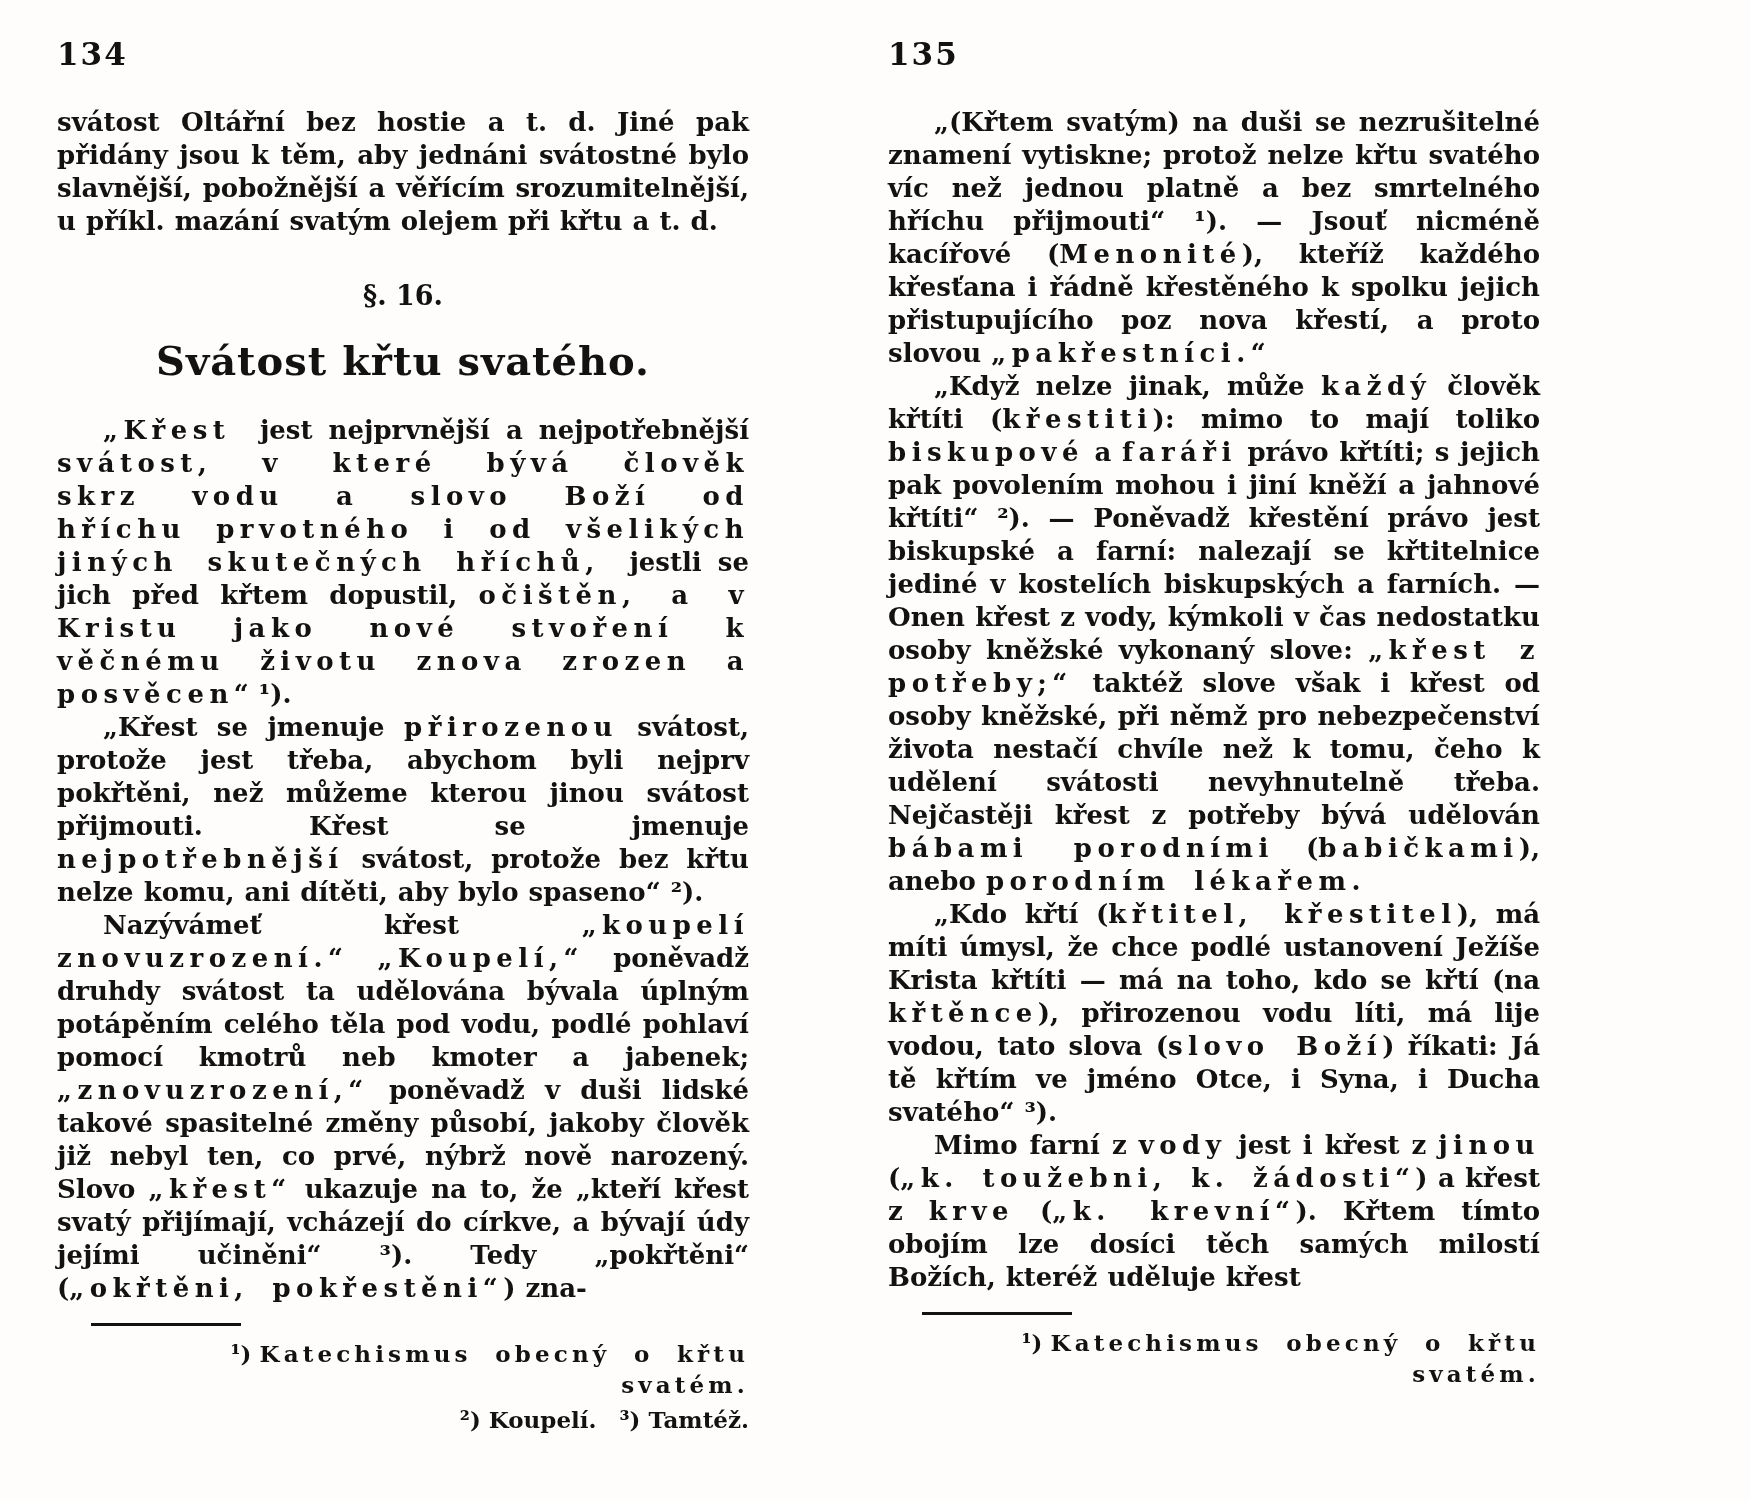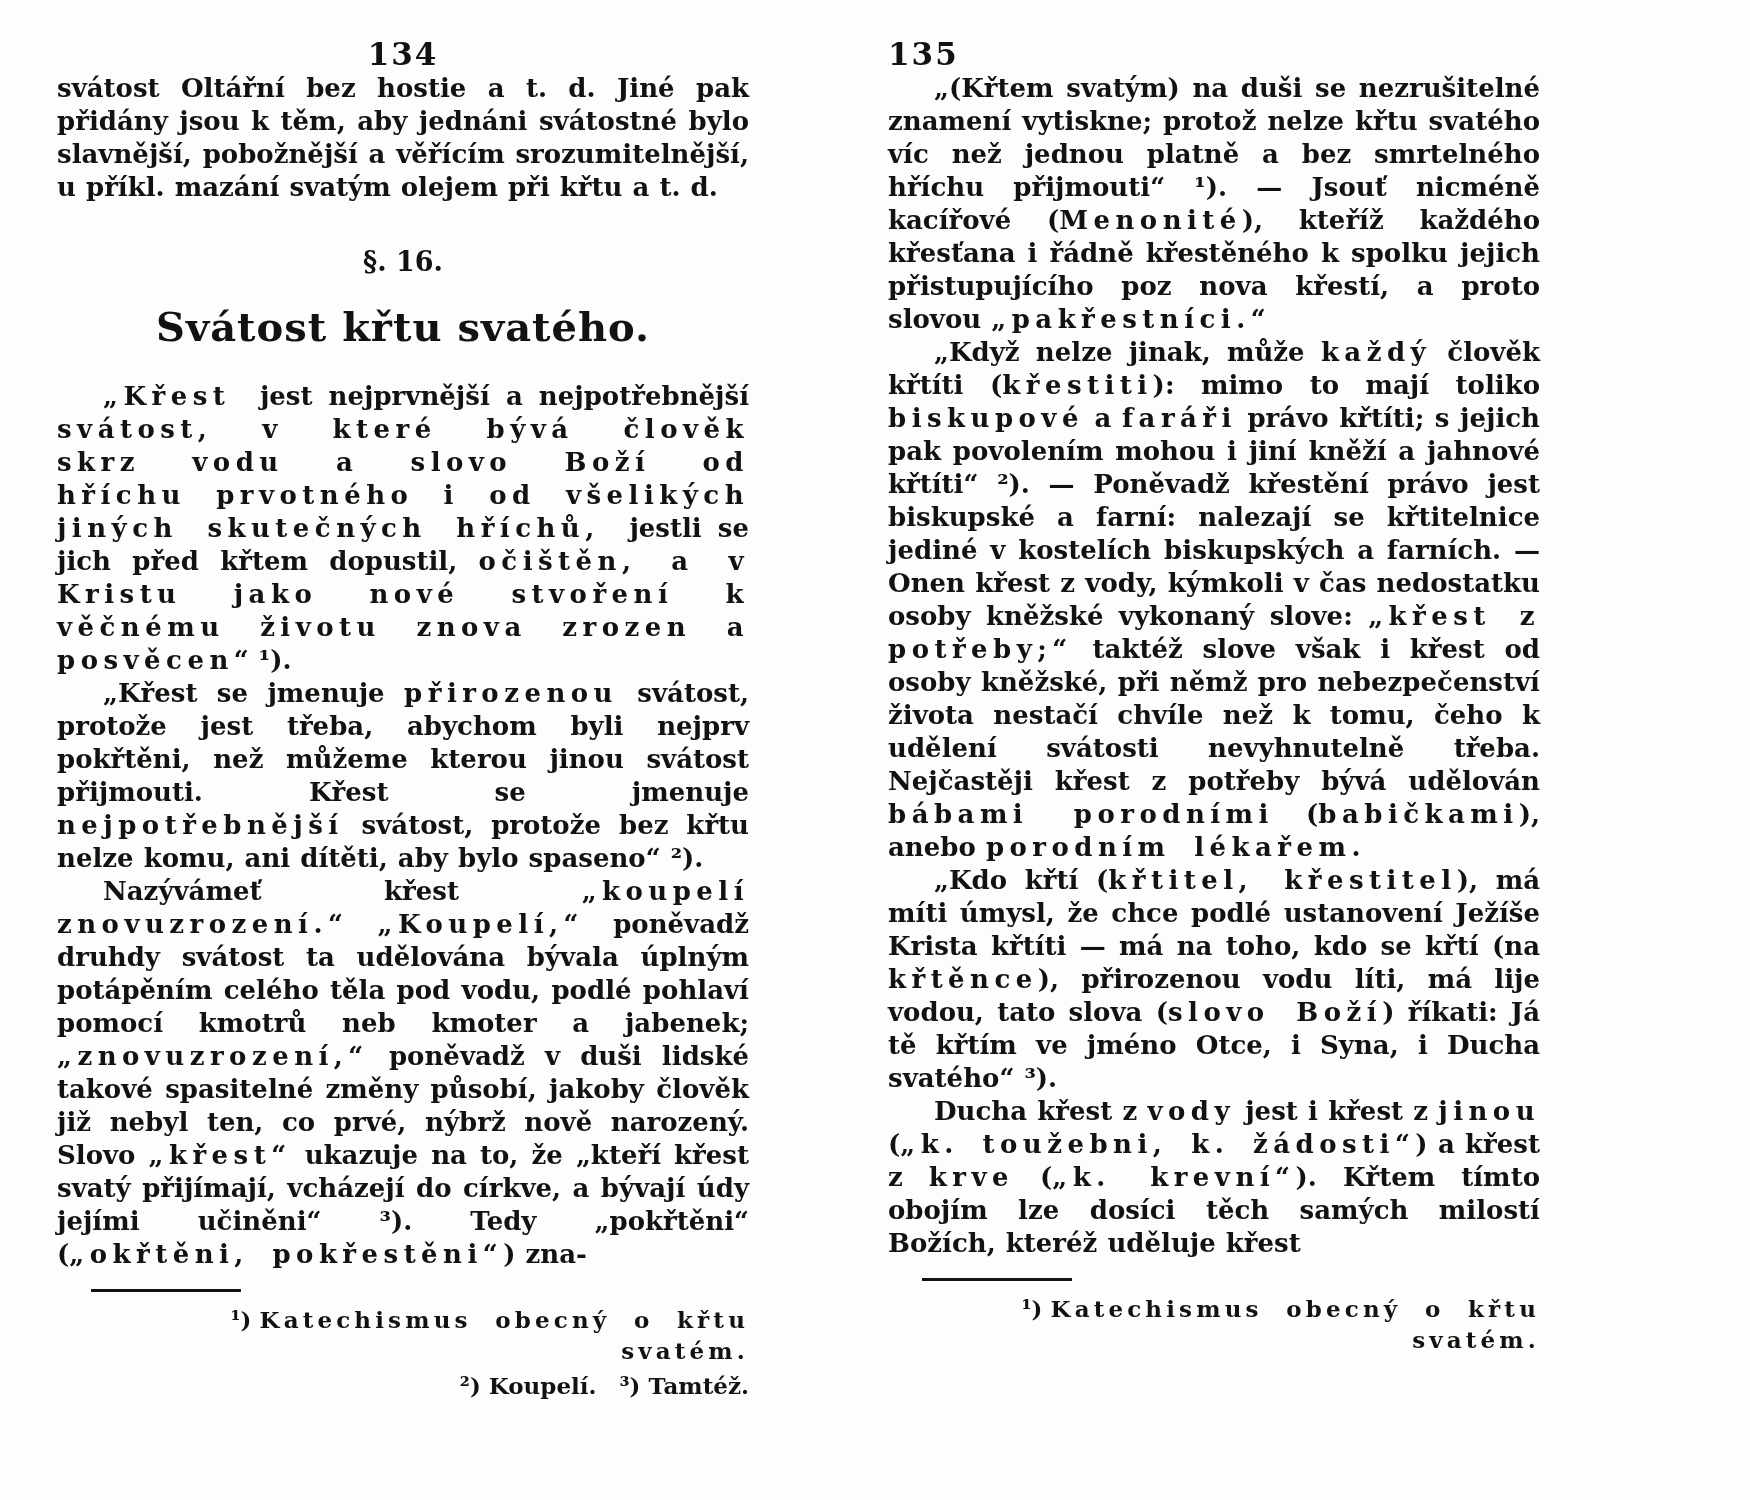--- a/index.html
+++ b/index.html
@@ -11,24 +11,24 @@
     font-family: "DejaVu Serif", serif;
     font-weight: 700;
     color: #141210;
     position: relative;
     overflow: hidden;
   }
   .page { position: absolute; top: 36px; }
   .page--left  { left: 57px;  width: 692px; }
   .page--right { left: 888px; width: 652px; }
 
-  .pagenum { font-size: 31px; letter-spacing: 2px; text-align: center; }
+  .pagenum { font-size: 31px; letter-spacing: 2px; }
   .page--right .pagenum { text-align: left; }
 
-  .bodytext { }
+  .bodytext { margin-top: 34px; }
 
   p.para {
     font-size: 26px;
     line-height: 33px;
     text-align: justify;
     margin: 0;
     text-indent: 46px;
     word-spacing: 1px;
   }
   p.para.noindent { text-indent: 0; }
@@ -84,20 +84,20 @@
     <p class="fn-line"><span>²) Koupelí.</span><span> </span><span>³) Tamtéž.</span></p>
   </div>
 </div>
 
 <div class="page page--right">
   <div class="pagenum">135</div>
   <div class="bodytext">
     <p class="para"><span>„(Křtem svatým) na duši se nezrušitelné znamení vytiskne; protož nelze křtu svatého víc než jednou platně a bez smrtelného hříchu přijmouti“ ¹). — Jsouť nicméně kacířové (</span><span class="sp">Menonité</span><span>), kteříž každého křesťana i řádně křestěného k spolku jejich přistupujícího poz nova křestí, a proto slovou </span><span class="sp">„pakřestníci.“</span></p>
     <p class="para"><span>„Když nelze jinak, může </span><span class="sp">každý</span><span> člověk křtíti (</span><span class="sp">křestiti</span><span>): mimo to mají toliko </span><span class="sp">biskupové</span><span> a </span><span class="sp">faráři</span><span> právo křtíti; s jejich pak povolením mohou i jiní kněží a jahnové křtíti“ ²). — Poněvadž křestění právo jest biskupské a farní: nalezají se křtitelnice jediné v kostelích biskupských a farních. — Onen křest z vody, kýmkoli v čas nedostatku osoby kněžské vykonaný slove: </span><span class="sp">„křest z potřeby;“</span><span> taktéž slove však i křest od osoby kněžské, při němž pro nebezpečenství života nestačí chvíle než k tomu, čeho k udělení svátosti nevyhnutelně třeba.  Nejčastěji křest z potřeby bývá udělován </span><span class="sp">bábami porodními</span><span> (</span><span class="sp">babičkami</span><span>), anebo </span><span class="sp">porodním lékařem.</span></p>
     <p class="para"><span>„Kdo křtí (</span><span class="sp">křtitel, křestitel</span><span>), má míti úmysl, že chce podlé ustanovení Ježíše Krista křtíti — má na toho, kdo se křtí (na </span><span class="sp">křtěnce</span><span>), přirozenou vodu líti, má lije vodou, tato slova (</span><span class="sp">slovo Boží</span><span>) říkati: Já tě křtím ve jméno Otce, i Syna, i Ducha svatého“ ³).</span></p>
-    <p class="para"><span>Ducha křest z </span><span class="sp">vody</span><span> jest i křest z </span><span class="sp">jinou</span><span> (</span><span class="sp">„k. toužebni, k. žádosti“</span><span>) a křest z </span><span class="sp">krve</span><span> (</span><span class="sp">„k. krevní“</span><span>).  Křtem tímto obojím lze dosíci těch samých milostí Božích, kteréž uděluje křest</span></p>
+    <p class="para"><span>Mimo farní z </span><span class="sp">vody</span><span> jest i křest z </span><span class="sp">jinou</span><span> (</span><span class="sp">„k. toužebni, k. žádosti“</span><span>) a křest z </span><span class="sp">krve</span><span> (</span><span class="sp">„k. krevní“</span><span>).  Křtem tímto obojím lze dosíci těch samých milostí Božích, kteréž uděluje křest</span></p>
   </div>
   <div class="footnotes">
     <hr class="fn-rule">
     <p class="fn-line"><span>¹) </span><span class="sp">Katechismus obecný o křtu svatém.</span></p>
 
   </div>
 </div>
 
 </body></html>

